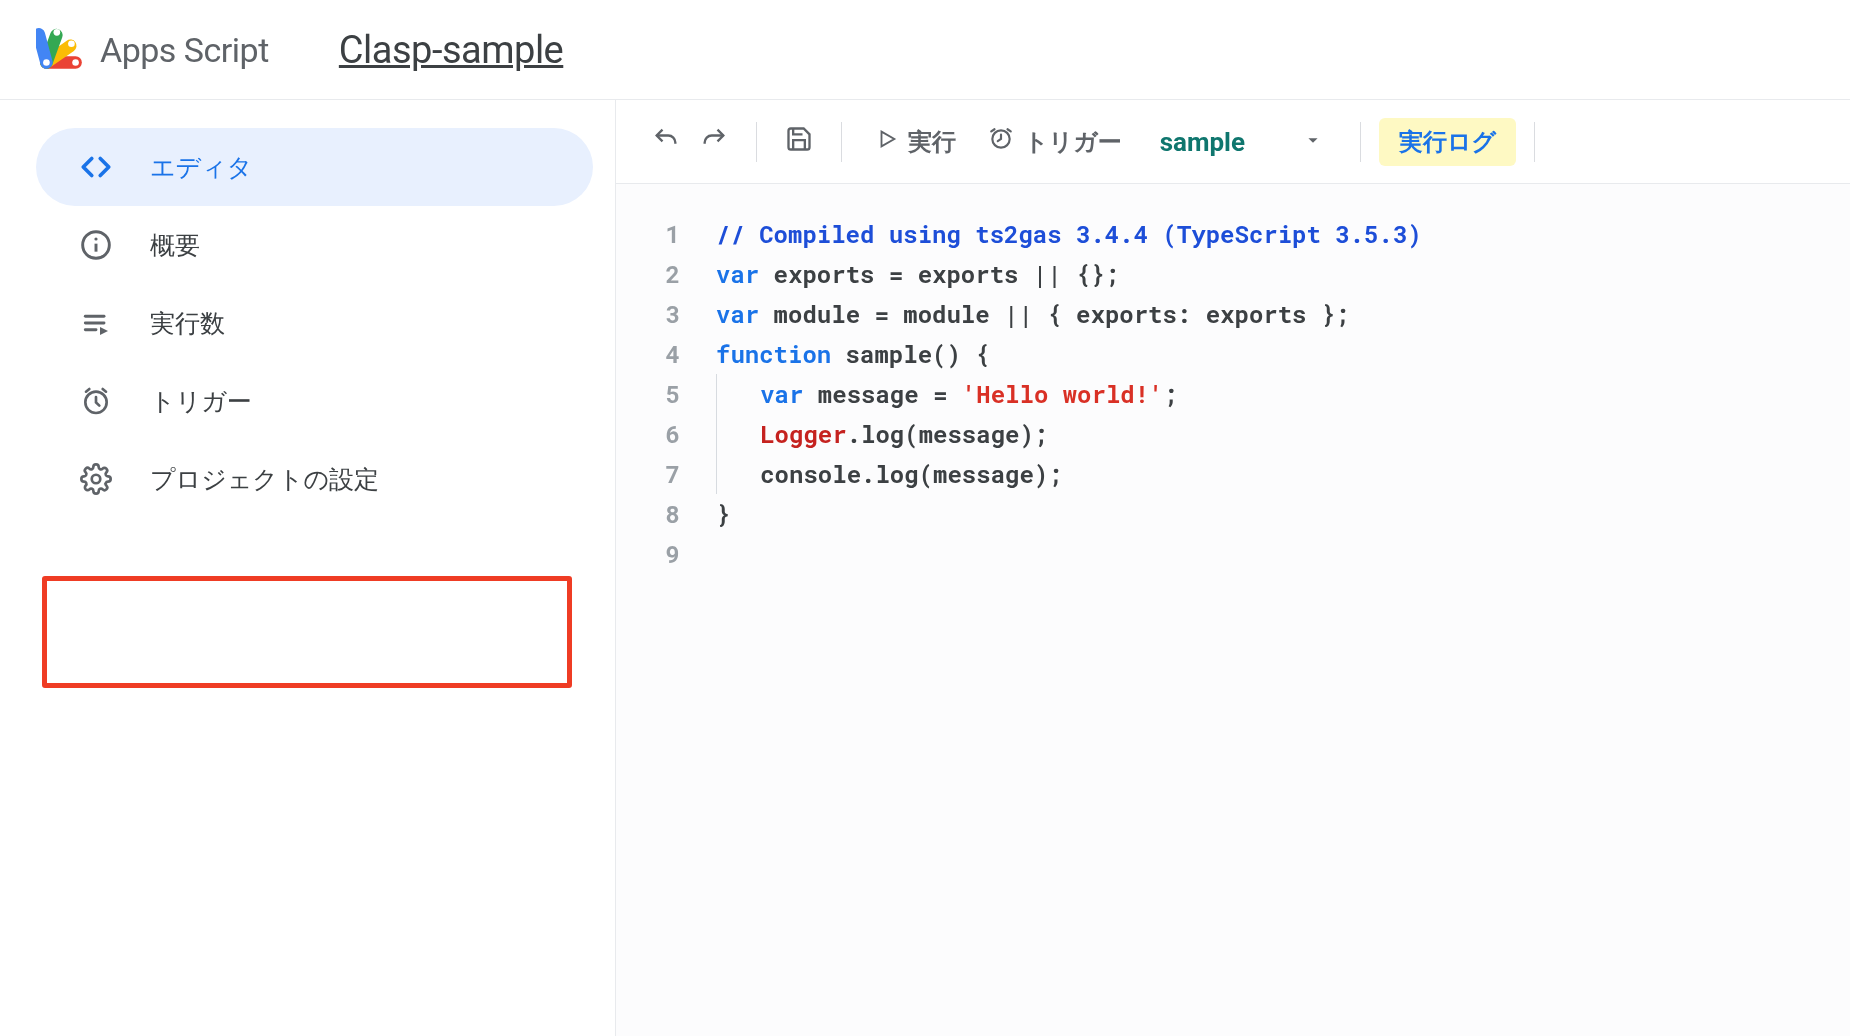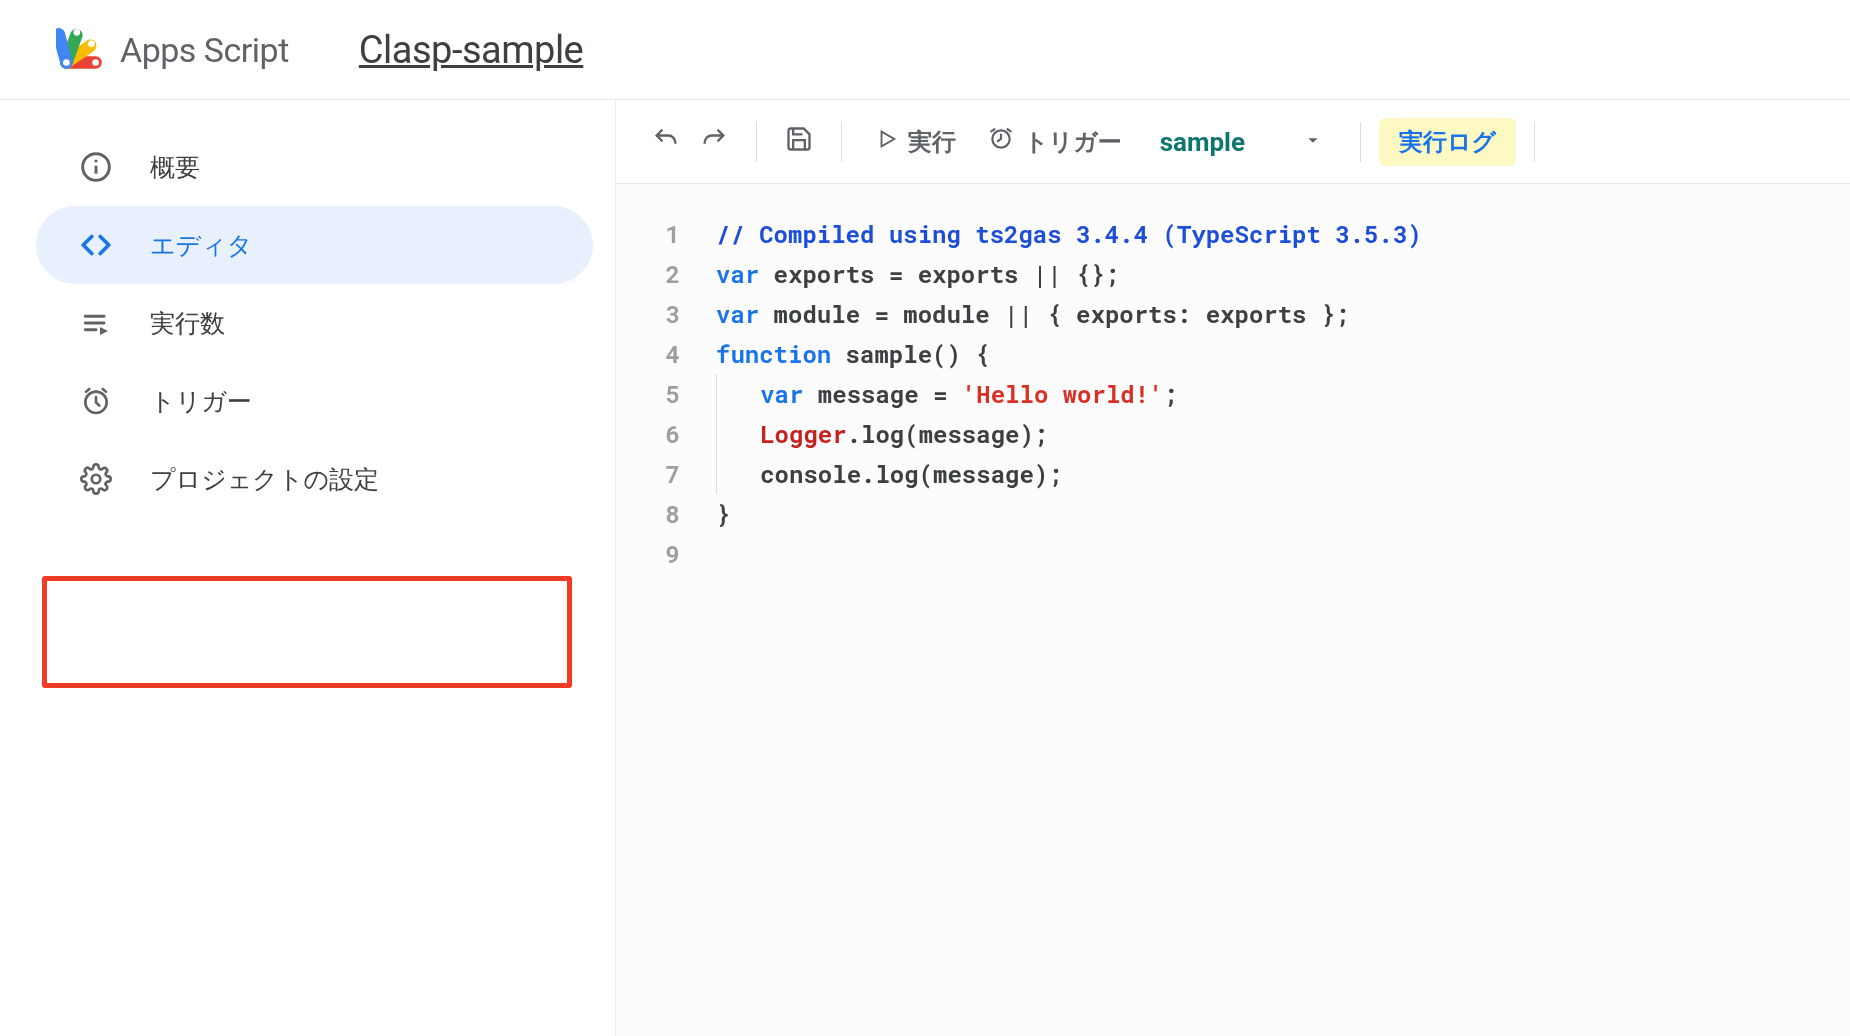--- a/index.html
+++ b/index.html
@@ -8,21 +8,21 @@
     background: #fff;
     color: #3c4043;
     width: 1850px;
     height: 1036px;
     overflow: hidden;
   }
   .header {
     display: flex;
     align-items: center;
     height: 100px;
-    padding: 0 56px;
+    padding: 0 36px;
     border-bottom: 1px solid #e8eaed;
   }
   .logo-wrap {
     display: flex;
     align-items: center;
     gap: 14px;
   }
   .logo-img { width: 50px; height: 50px; }
   .logo-text {
     font-size: 34px;
@@ -215,38 +215,38 @@
       </svg>
     </span>
     <span class="logo-text">Apps Script</span>
   </div>
   <div class="project-title">Clasp-sample</div>
 </div>
 
 <div class="body-wrap">
 
   <div class="sidebar" id="sidebar">
+      <div class="side-item active">
+        <span class="side-icon">
+          <svg width="34" height="34" viewBox="0 0 24 24" fill="none" stroke="currentColor" stroke-width="2.6" stroke-linecap="round" stroke-linejoin="round">
+            <polyline points="9 6 3 12 9 18"></polyline>
+            <polyline points="15 6 21 12 15 18"></polyline>
+          </svg>
+        </span>
+        <span class="side-label">エディタ</span>
+      </div>
       <div class="side-item">
         <span class="side-icon">
           <svg width="32" height="32" viewBox="0 0 24 24" fill="none" stroke="currentColor" stroke-width="2.2">
             <circle cx="12" cy="12" r="10"></circle>
             <line x1="12" y1="11" x2="12" y2="17"></line>
             <circle cx="12" cy="7.5" r="1.2" fill="currentColor" stroke="none"></circle>
           </svg>
         </span>
         <span class="side-label">概要</span>
-      </div>
-      <div class="side-item active">
-        <span class="side-icon">
-          <svg width="34" height="34" viewBox="0 0 24 24" fill="none" stroke="currentColor" stroke-width="2.6" stroke-linecap="round" stroke-linejoin="round">
-            <polyline points="9 6 3 12 9 18"></polyline>
-            <polyline points="15 6 21 12 15 18"></polyline>
-          </svg>
-        </span>
-        <span class="side-label">エディタ</span>
       </div>
       <div class="side-item">
         <span class="side-icon">
           <svg width="32" height="32" viewBox="0 0 24 24" fill="none" stroke="currentColor" stroke-width="2.2" stroke-linecap="round">
             <line x1="4" y1="7" x2="18" y2="7"></line>
             <line x1="4" y1="12" x2="18" y2="12"></line>
             <line x1="4" y1="17" x2="12" y2="17"></line>
             <polygon points="15 15 21 18 15 21" fill="currentColor" stroke="none"></polygon>
           </svg>
         </span>

